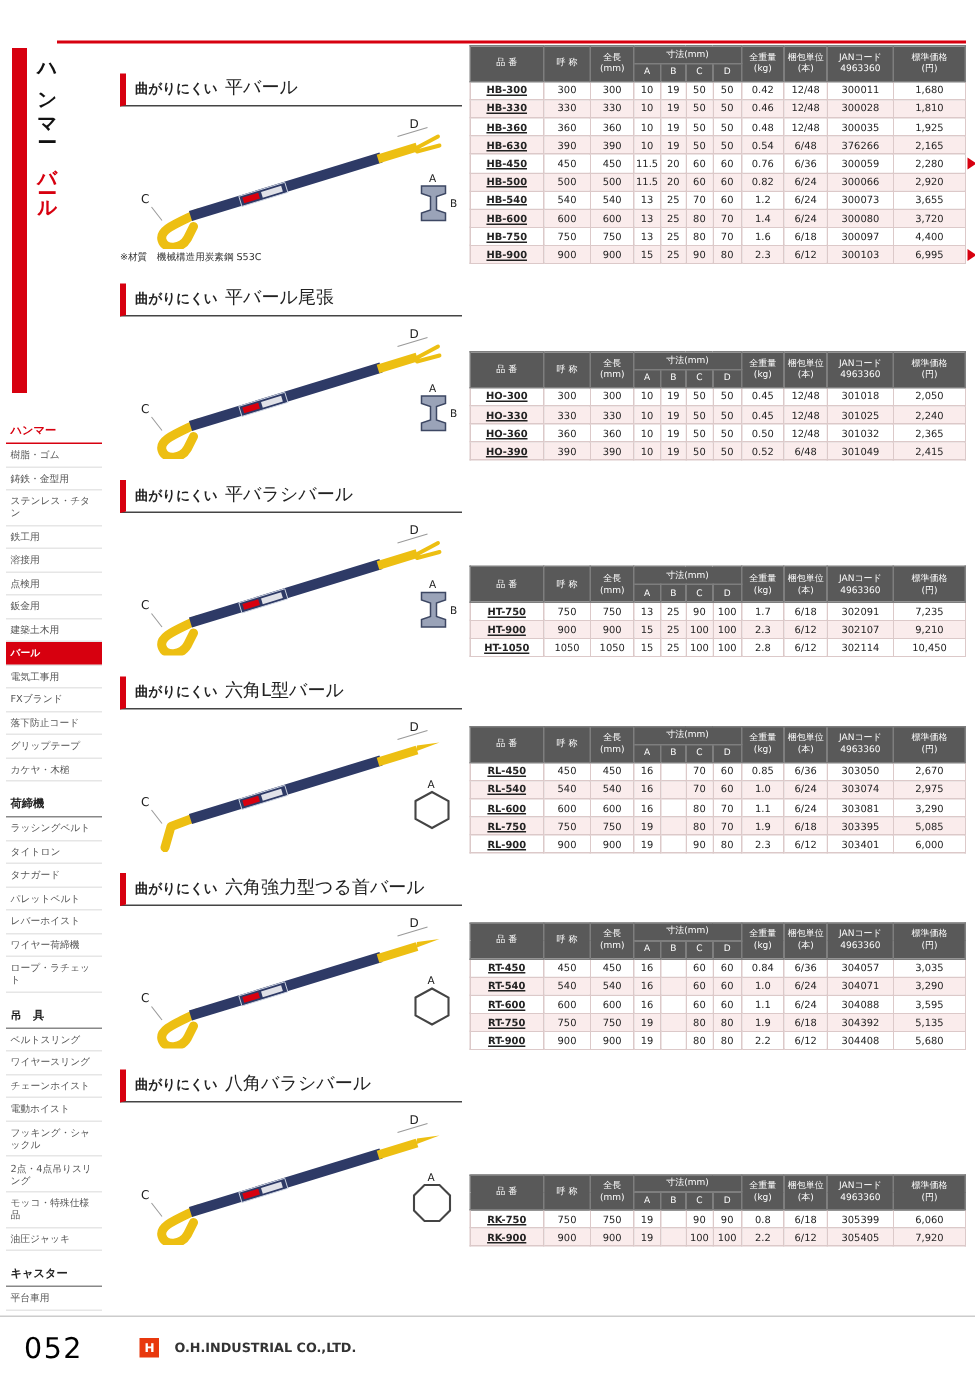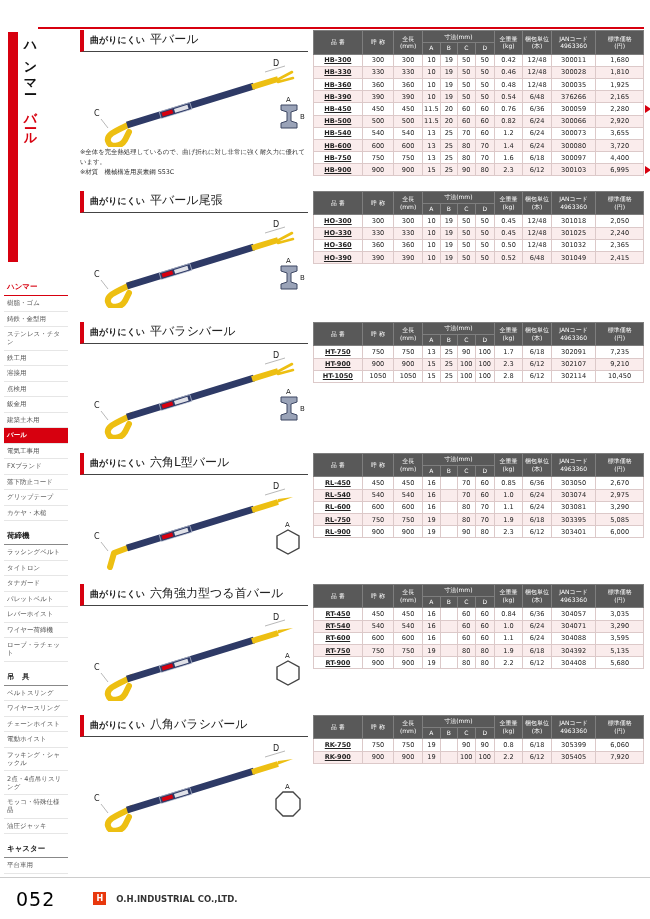--- a/index.html
+++ b/index.html
@@ -22,21 +22,21 @@
   .v-bottom{ left:21px; top:104px; font-size:13px; color:var(--red); }
   
   #sidebar{ position:absolute; left:4px; top:278px; width:64px; }
   .sb-h{ font-size:7.5px; font-weight:bold; color:#222; padding:4px 3px 3px;
          border-bottom:1px solid #888; margin-top:6px; }
   .sb-h.accent{ color:var(--red); border-bottom-color:var(--red); margin-top:0; }
   .sb-i{ font-size:6.5px; color:#555; padding:3.2px 3px; border-bottom:1px solid #e6e6e6; line-height:1.25; }
   .sb-i.active{ background:var(--red); color:#fff; font-weight:bold; }
   
   #main{ position:absolute; left:80px; top:30px; width:564px; }
-  .product{ display:flex; align-items:flex-start; margin-bottom:13px; }
+  .product{ display:flex; align-items:flex-end; margin-bottom:13px; }
   .prod-left{ width:233px; flex:none; padding-right:5px; }
   .prod-title{ display:flex; align-items:baseline; gap:5px; border-left:4px solid var(--red);
                border-bottom:1px solid #444; padding:1px 0 3px 6px; margin-bottom:3px; }
   .tprefix{ font-size:9px; font-weight:bold; }
   .tname{ font-size:12px; font-weight:normal; }
   .illus svg{ display:block; }
   .notes{ font-size:6.4px; color:#333; line-height:1.55; margin-top:1px; }
   .prod-right{ flex:1; position:relative; }
   table.spec{ border-collapse:collapse; width:100%; table-layout:fixed; }
   table.spec th{ background:var(--hdr); color:#fff; font-weight:normal; font-size:6px;
@@ -129,21 +129,20 @@
             <text x="14" y="61" font-size="8" fill="#222">C</text>
             <path d="M21,64 L28,73" stroke="#999" stroke-width="0.7"></path>
             <g transform="translate(201,50)">
               <polygon points="0,0 16,0 16,5 10,7 10,16 16,18 16,23 0,23 0,18 6,16 6,7 0,5" fill="#9aa3b8" stroke="#3d4763" stroke-width="1"></polygon>
               <text x="5" y="-3" font-size="7" fill="#222">A</text>
               <text x="19" y="14" font-size="7" fill="#222">B</text>
             </g>
           </svg>
         </div>
       <div class="notes">
-          <div>※全体を完全熱処理しているので、曲げ折れに対し非常に強く耐久力に優れています。</div>
           <div>※材質　機械構造用炭素鋼 S53C</div>
         </div>
     </div>
     <div class="prod-right">
       <table class="spec">
           <colgroup>
             <col style="width:46px">
             <col style="width:30px">
             <col style="width:27px">
             <col style="width:17px">
@@ -207,21 +206,21 @@
               <td class="">10</td>
               <td class="">19</td>
               <td class="">50</td>
               <td class="">50</td>
               <td class="">0.48</td>
               <td class="">12/48</td>
               <td class="">300035</td>
               <td class="price">1,925</td>
             </tr>
             <tr>
-              <td class="hin">HB-390</td>
+              <td class="hin">HB-630</td>
               <td class="">390</td>
               <td class="">390</td>
               <td class="">10</td>
               <td class="">19</td>
               <td class="">50</td>
               <td class="">50</td>
               <td class="">0.54</td>
               <td class="">6/48</td>
               <td class="">376266</td>
               <td class="price">2,165</td>

